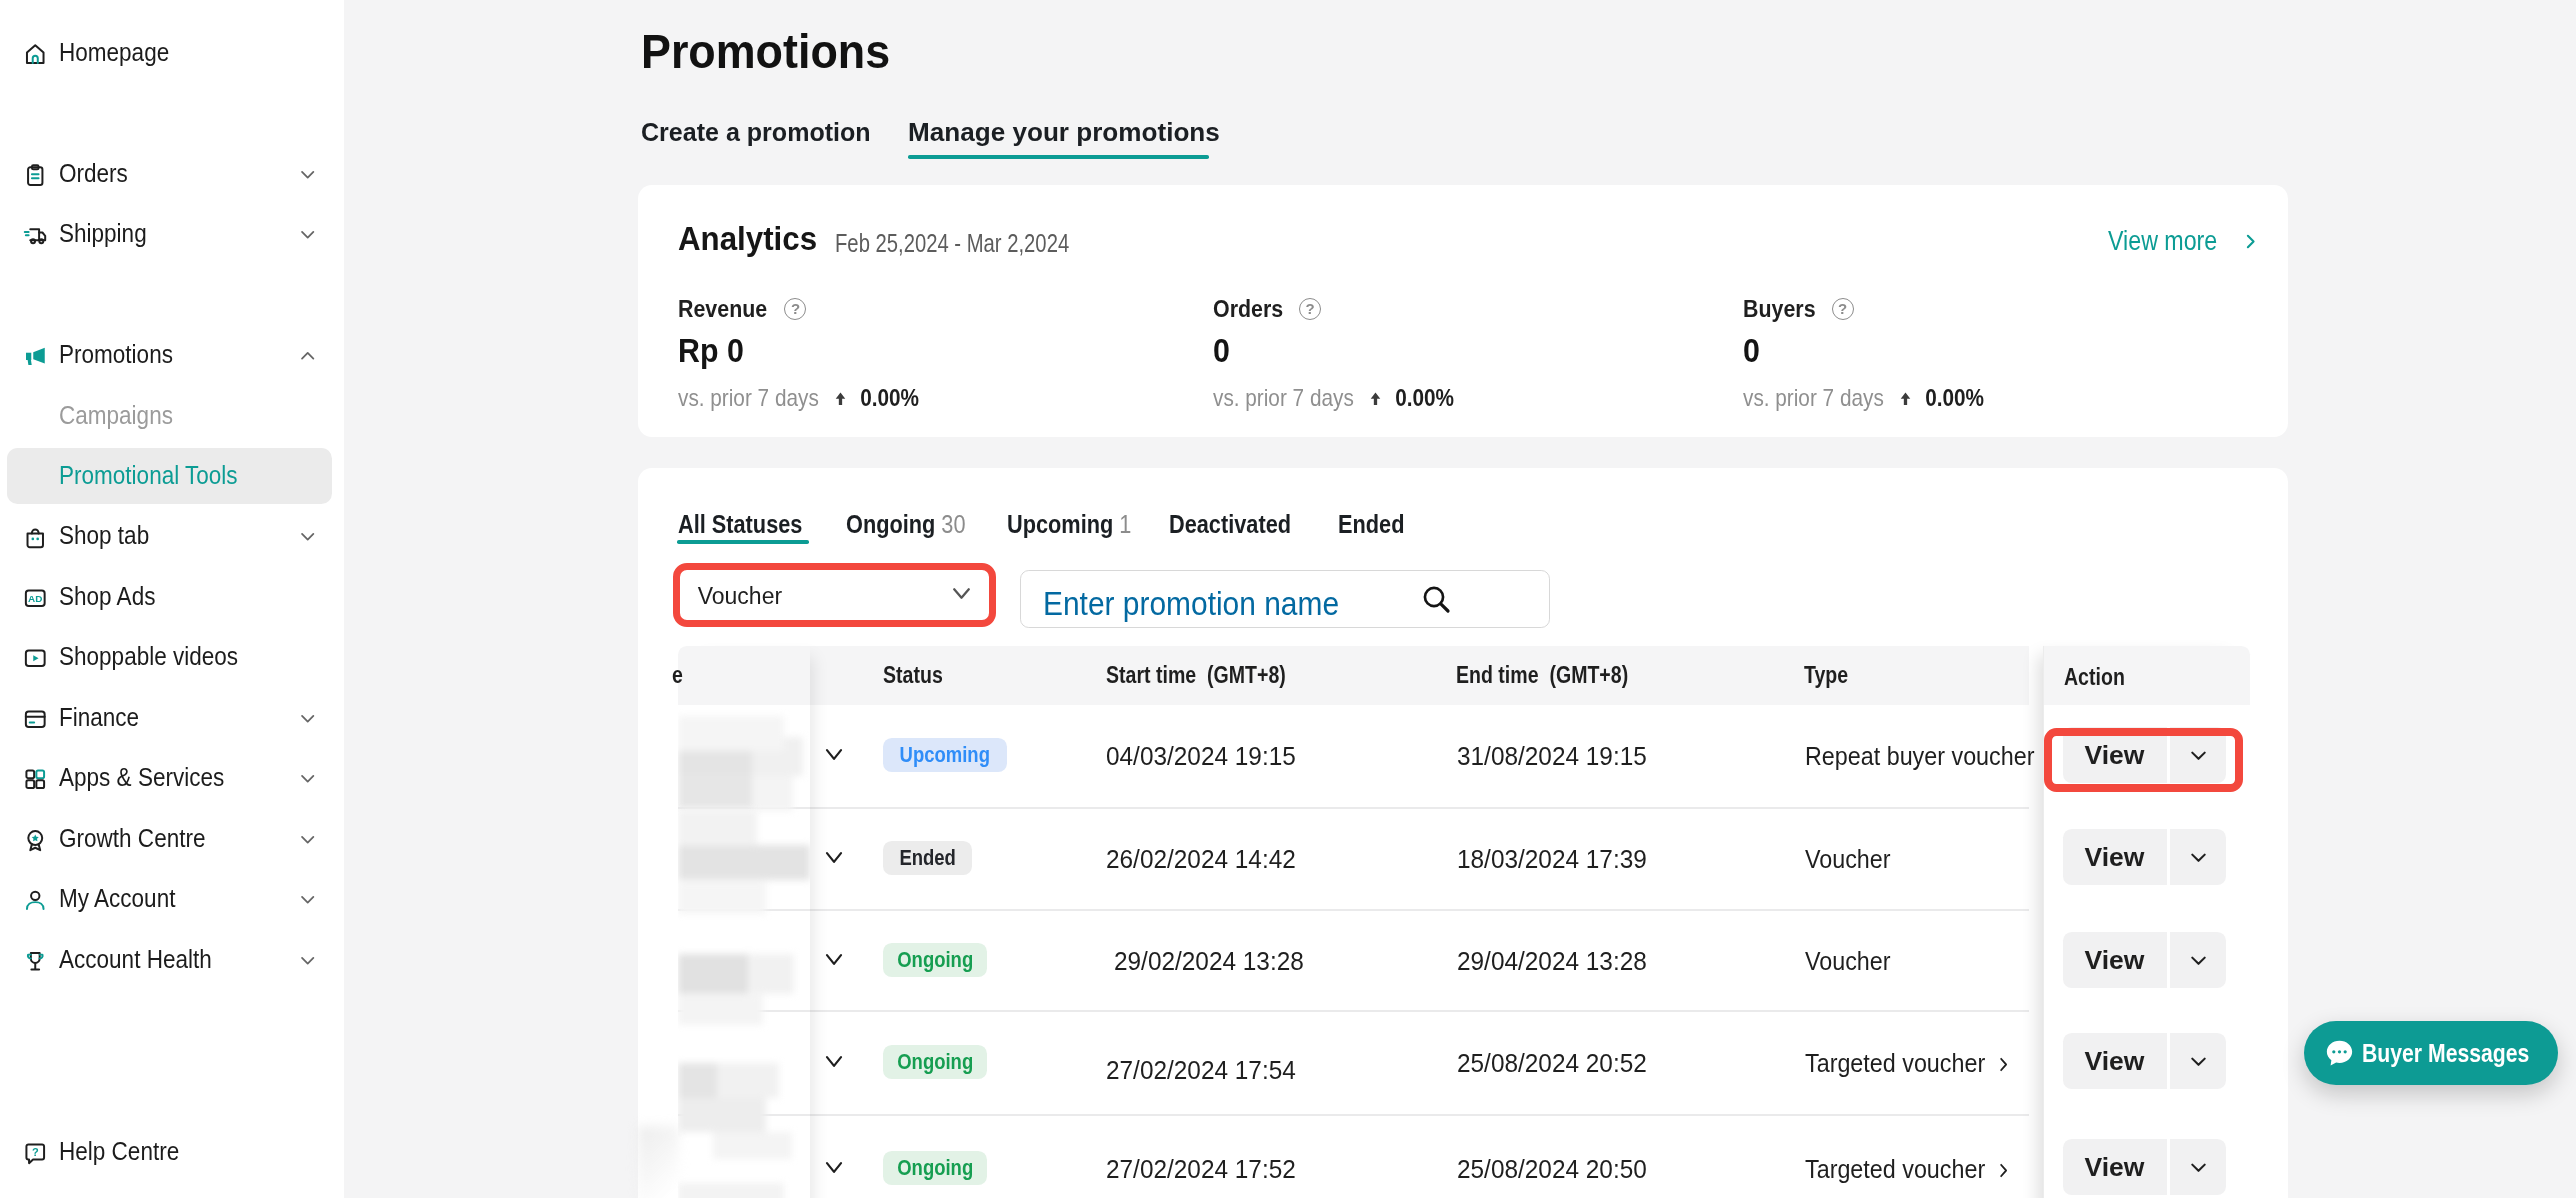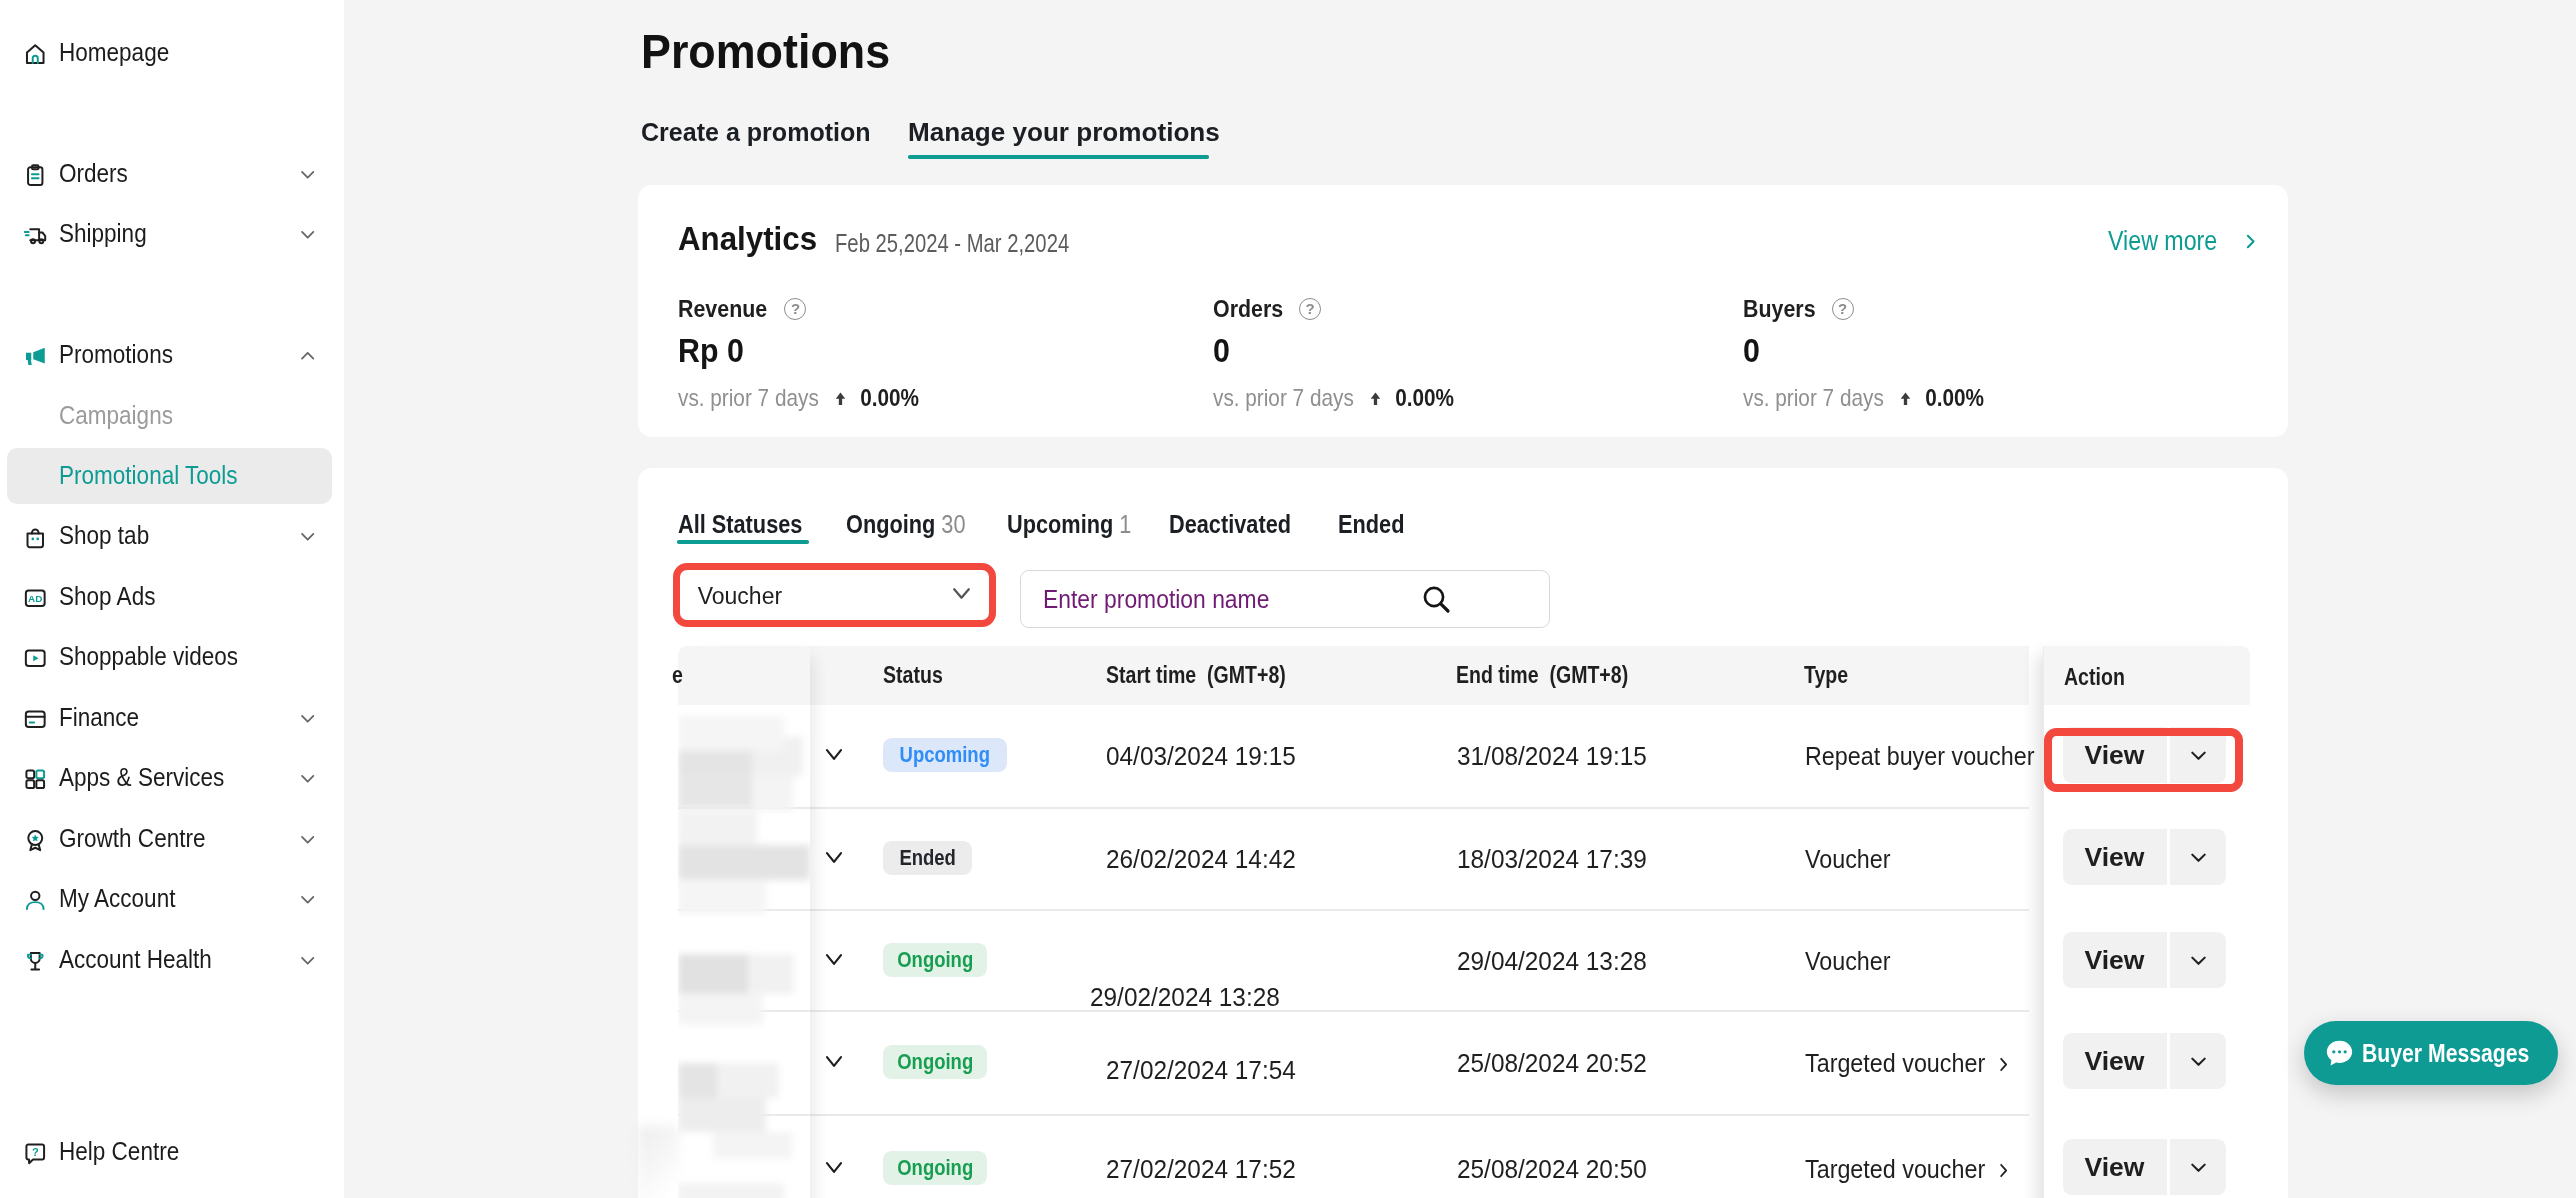--- a/index.html
+++ b/index.html
@@ -40,21 +40,21 @@
 
 .stabs { position:absolute; left:40px; top:41px; font-size:26.5px; font-weight:bold; color:#1b1f23; }
 .stab { position:absolute; top:0; white-space:nowrap; }
 .stab .cnt { color:#8c8c8c; font-weight:normal; }
 .stab-line { position:absolute; left:39px; top:72px; width:132px; height:4.4px; background:#0c9c94; border-radius:1.8px; }
 
 .vselect { position:absolute; left:42px; top:102px; width:309px; height:49px; background:#fff; }
 .vselect .vtext { position:absolute; left:17.7px; top:13.2px; font-size:23px; color:#1f1f1f; }
 .red1 { position:absolute; left:35px; top:95px; width:323px; height:64px; border:7px solid #f3483d; border-radius:14px; }
 .search { position:absolute; left:382px; top:102px; width:530px; height:58px; border:1.8px solid #d8d8d8; border-radius:8.8px; }
-.search .ph { position:absolute; left:22px; top:13.2px; font-size:26px; color:#701a75; }
+.search .ph { position:absolute; left:22px; top:13.2px; font-size:34px; color:#0369a1; }
 
 .thead { position:absolute; left:40px; top:178px; width:1351px; height:59px; background:#f5f5f6; border-radius:8.8px 0 0 0; }
 .thead-action { position:absolute; left:1405px; top:178px; width:207px; height:59px; background:#f5f5f6; border-radius:0 8.8px 0 0; }
 .th { position:absolute; top:194px; font-size:23px; font-weight:bold; color:#1f1f1f; white-space:nowrap; }
 .rowsep { position:absolute; left:40px; width:1351px; height:1.8px; background:#eaeaeb; }
 .trow { position:absolute; left:40px; width:1351px; }
 .cell { position:absolute; font-size:26.5px; color:#1f1f1f; white-space:nowrap; }
 .badge { position:absolute; left:205px; height:34px; border-radius:8.8px; font-size:22px; font-weight:bold; display:inline-flex; align-items:center; justify-content:center; }
 .bsq { display:inline-block; transform:scaleX(0.84); white-space:nowrap; }
 .b-up { color:#2f8df8; background:#dce7fa; }
@@ -363,21 +363,21 @@
     </div>
   <div class="trow" style="top:474px;height:35px">
       <span class="rchev" style="top:3.5px">
         <svg viewBox="0 0 32 32" style="width:28px;height:28px;display:block">
           <path d="M8 10.5 L16 20.5 L24 10.5" fill="none" stroke="#1f1f1f" stroke-width="2.5" stroke-linecap="round" stroke-linejoin="round"></path>
         </svg>
       </span>
       <span class="badge b-on" style="top:0.9px;width:104px">
         <span class="bsq">Ongoing</span>
       </span>
-      <span class="cell" style="left:412px; top:4.4px;margin-top:36px;"><span class="sq" style="transform:scaleX(0.92)">29/02/2024 13:28</span></span>
+      <span class="cell" style="left:436px; top:4.4px;"><span class="sq" style="transform:scaleX(0.92)">29/02/2024 13:28</span></span>
       <span class="cell" style="left:779px; top:4.4px;"><span class="sq" style="transform:scaleX(0.92)">29/04/2024 13:28</span></span>
       <span class="cell" style="left:1127px; top:4.4px;"><span class="sq" style="transform:scaleX(0.88)">Voucher</span></span>
     </div>
   <div class="trow" style="top:576px;height:35px">
       <span class="rchev" style="top:3.5px">
         <svg viewBox="0 0 32 32" style="width:28px;height:28px;display:block">
           <path d="M8 10.5 L16 20.5 L24 10.5" fill="none" stroke="#1f1f1f" stroke-width="2.5" stroke-linecap="round" stroke-linejoin="round"></path>
         </svg>
       </span>
       <span class="badge b-on" style="top:0.9px;width:104px">

